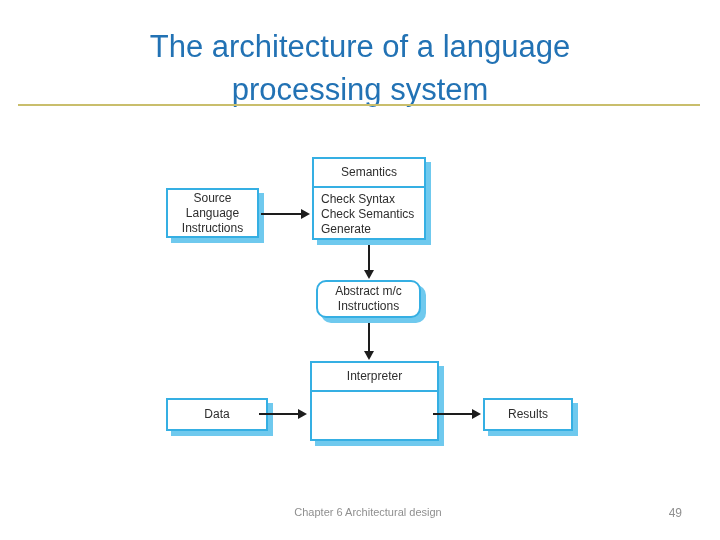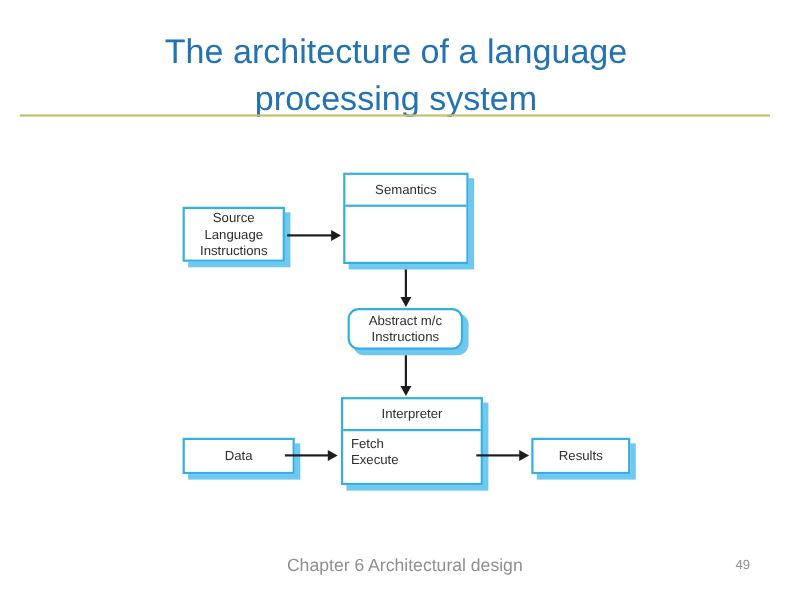--- a/index.html
+++ b/index.html
@@ -103,21 +103,21 @@
   #arrow-interpreter-results{ left: 433px; top: 413px; width: 40px; }
   #arrow-translator-abstract{ left: 368px; top: 245px; height: 26px; }
   #arrow-abstract-interpreter{ left: 368px; top: 323px; height: 29px; }
 
   
   .footer-chapter {
     position: absolute;
     left: 16px; right: 0; top: 506px;
     text-align: center;
     color: var(--footer-text-color, #8F8F8F);
-    font-size: 16px;
+    font-size: 11px;
   }
   .footer-page {
     position: absolute;
     top: 506px; right: 38px;
     color: var(--footer-text-color, #8F8F8F);
     font-size: 12px;
   }
 </style>
 </head>
 <body>
@@ -133,31 +133,32 @@
   <div>
 
     <div class="node" id="node-source">
       <div class="node-center">Source
 Language
 Instructions</div>
     </div>
 
     <div class="node" id="node-translator">
       <div class="box-header">Semantics</div>
+      <div class="box-body">Check Syntax
+Check Semantics
+Generate</div>
     </div>
 
     <div class="node" id="node-abstract">
       <div class="node-center">Abstract m/c
 Instructions</div>
     </div>
 
     <div class="node" id="node-interpreter">
       <div class="box-header">Interpreter</div>
-      <div class="box-body">Fetch
-Execute</div>
     </div>
 
     <div class="node" id="node-data">
       <div class="node-center">Data</div>
     </div>
 
     <div class="node" id="node-results">
       <div class="node-center">Results</div>
     </div>
 

